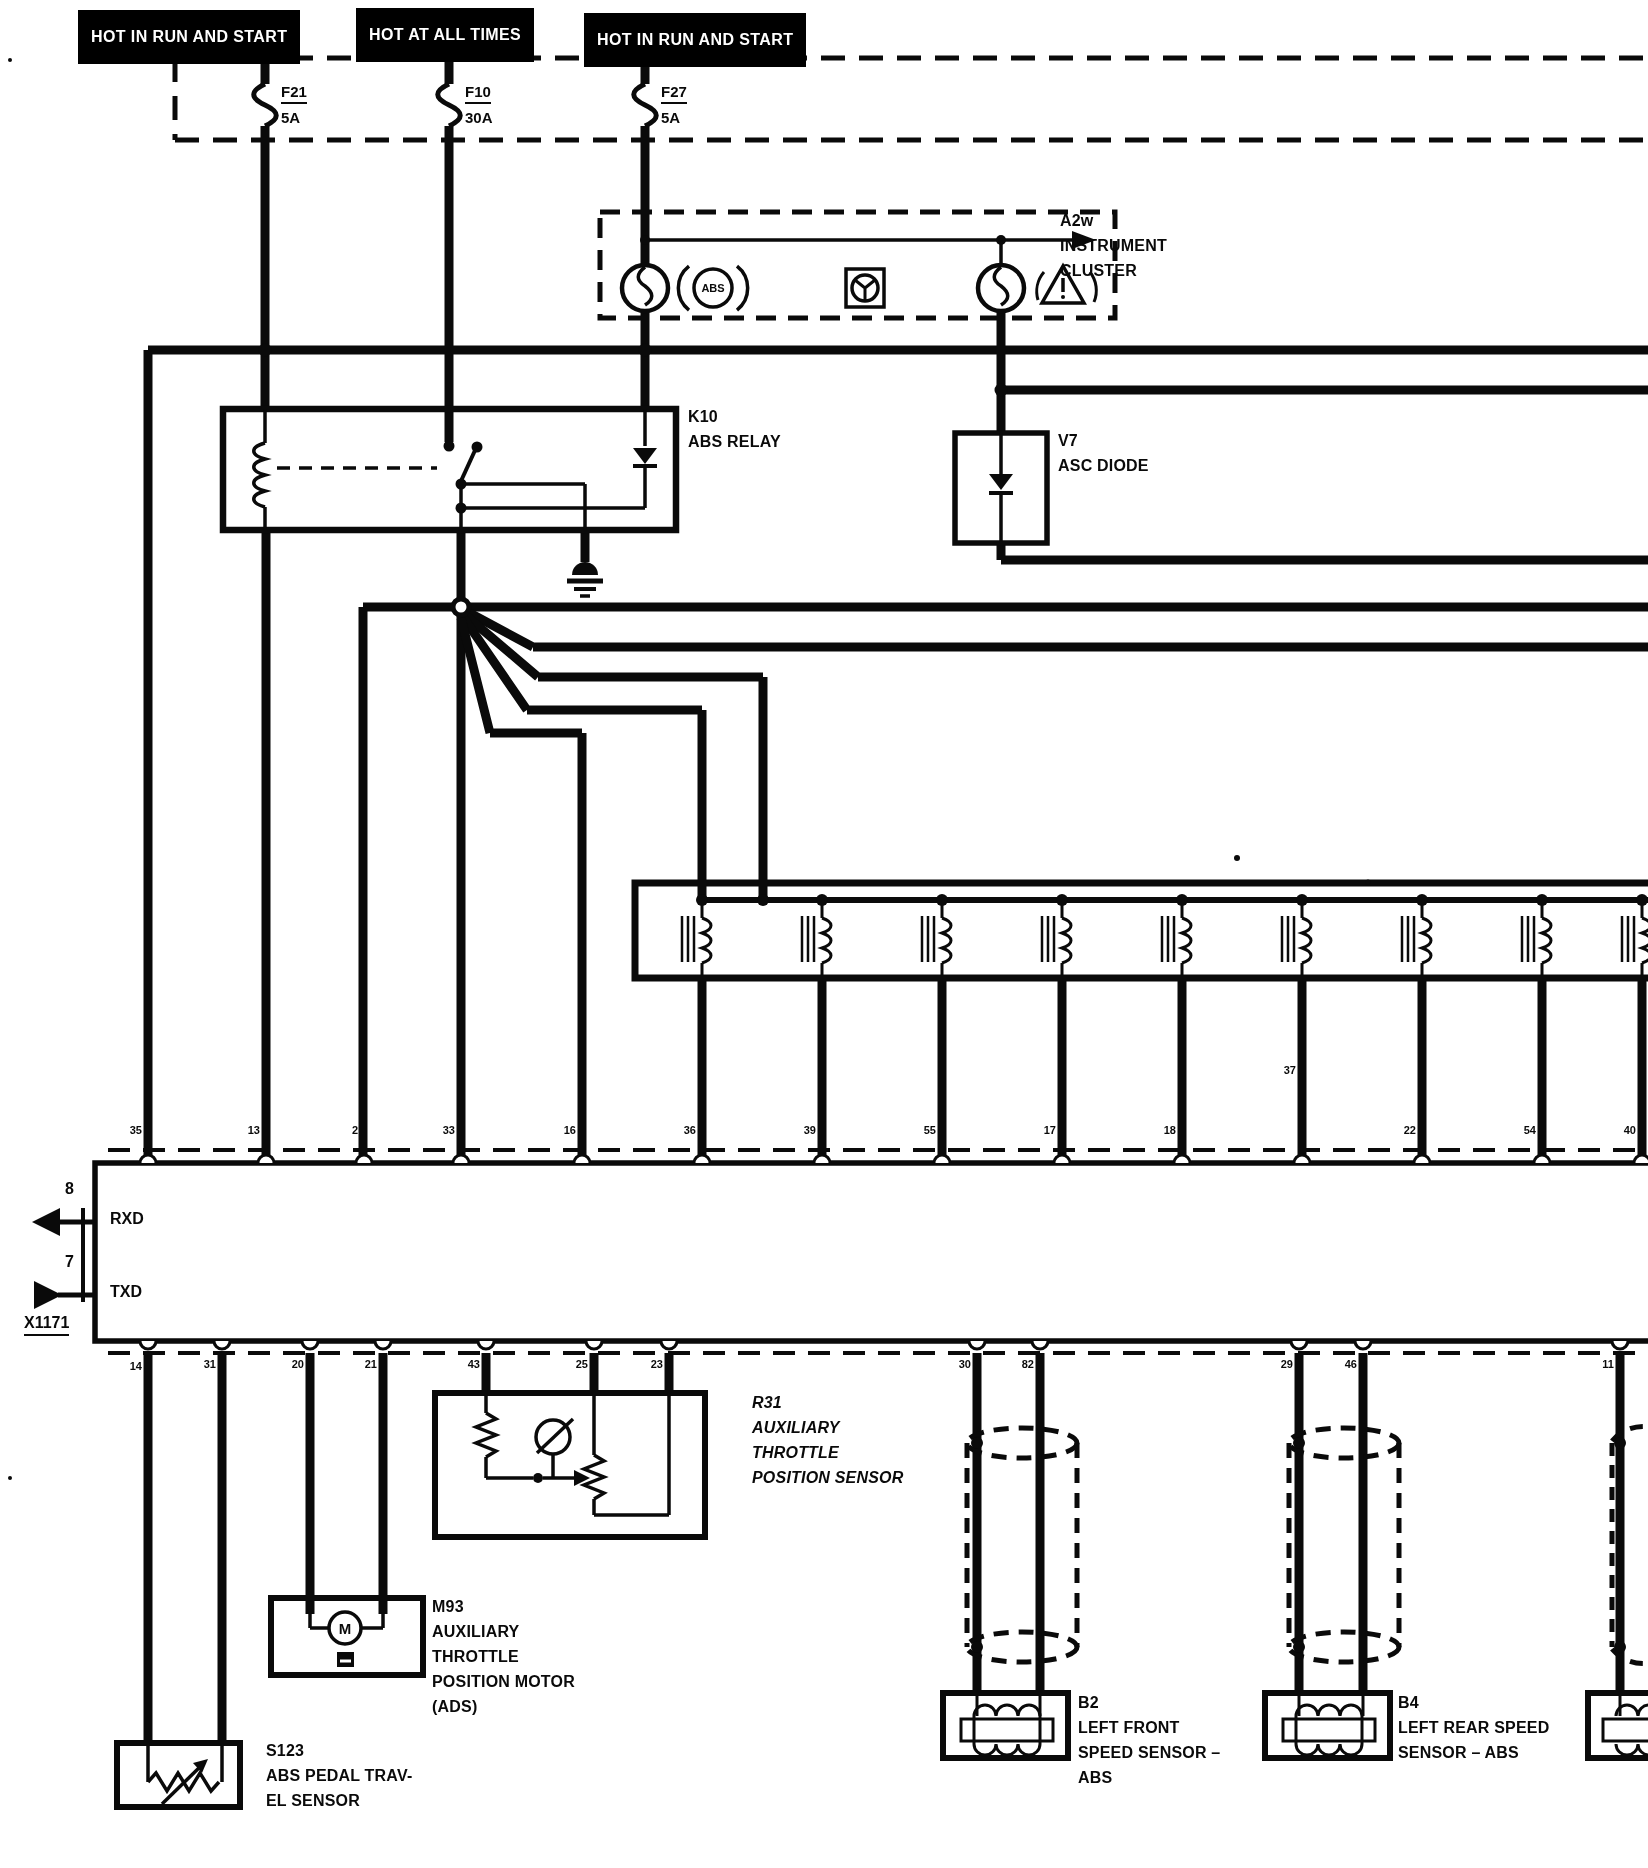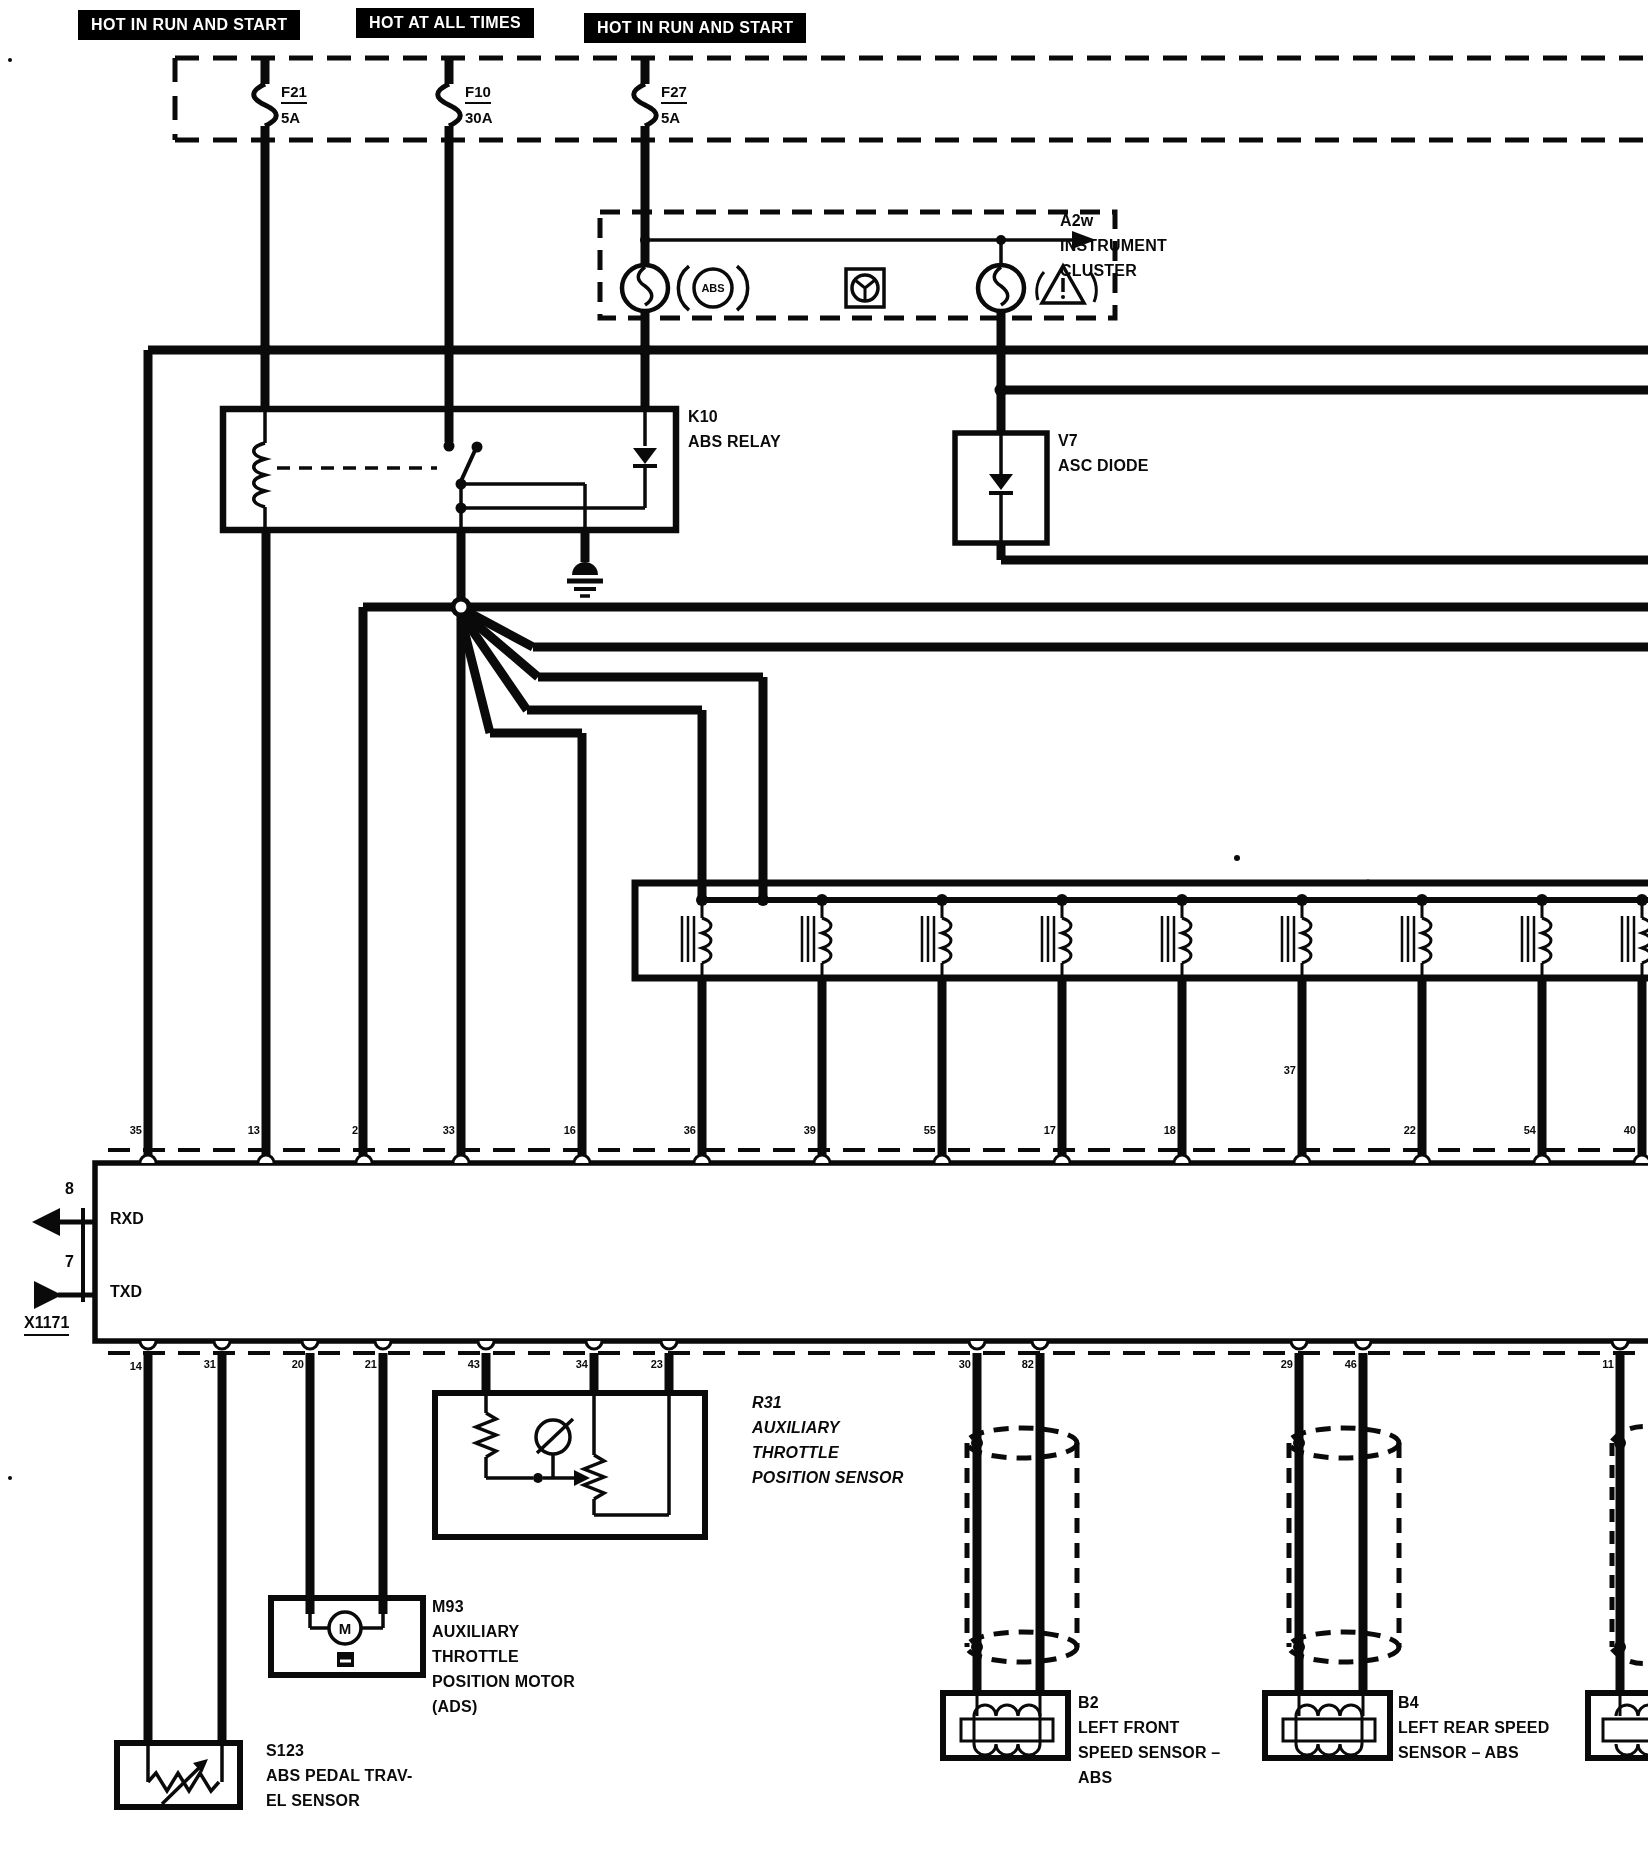--- a/index.html
+++ b/index.html
@@ -1,20 +1,20 @@
 <!DOCTYPE html>
 <html><head>
 <meta charset="utf-8">
 <style>
   html,body{margin:0;padding:0;background:#fff;}
   #stage{position:relative;width:1648px;height:1868px;background:#fff;overflow:hidden;
          font-family:"Liberation Sans",sans-serif;color:#0a0a0a;}
   svg{position:absolute;left:0;top:0;}
   .banner{position:absolute;background:#000;color:#fff;font-weight:bold;font-size:16px;
-          padding:6px 13px;letter-spacing:.4px;white-space:nowrap;}
+          padding:18px 13px;letter-spacing:.4px;white-space:nowrap;}
   .pin{position:absolute;width:46px;text-align:right;font-size:11px;font-weight:bold;}
   .lblock{position:absolute;font-size:16px;font-weight:bold;line-height:25px;
           white-space:nowrap;letter-spacing:.2px;}
   .flabel{position:absolute;font-size:15px;font-weight:bold;line-height:1;}
   .fid{display:inline-block;border-bottom:2.5px solid #0a0a0a;padding-bottom:3px;}
   .frate{display:block;margin-top:6px;}
   .sig{position:absolute;font-size:16px;font-weight:bold;}
   .pnum{position:absolute;width:22px;text-align:right;font-size:16px;font-weight:bold;}
   .xconn{position:absolute;font-size:16px;font-weight:bold;border-bottom:2.5px solid #0a0a0a;padding-bottom:2px;}
   .badge{position:absolute;font-size:11px;font-weight:bold;transform:translate(-50%,-50%);}
@@ -372,21 +372,21 @@
     <span class="pin" style="left: 1130px; top: 1124px;">18</span>
     <span class="pin" style="left: 1250px; top: 1064px;">37</span>
     <span class="pin" style="left: 1370px; top: 1124px;">22</span>
     <span class="pin" style="left: 1490px; top: 1124px;">54</span>
     <span class="pin" style="left: 1590px; top: 1124px;">40</span>
     <span class="pin" style="left: 96px; top: 1360px;">14</span>
     <span class="pin" style="left: 170px; top: 1358px;">31</span>
     <span class="pin" style="left: 258px; top: 1358px;">20</span>
     <span class="pin" style="left: 331px; top: 1358px;">21</span>
     <span class="pin" style="left: 434px; top: 1358px;">43</span>
-    <span class="pin" style="left: 542px; top: 1358px;">34</span>
+    <span class="pin" style="left: 542px; top: 1358px;">25</span>
     <span class="pin" style="left: 617px; top: 1358px;">23</span>
     <span class="pin" style="left: 925px; top: 1358px;">30</span>
     <span class="pin" style="left: 988px; top: 1358px;">82</span>
     <span class="pin" style="left: 1247px; top: 1358px;">29</span>
     <span class="pin" style="left: 1311px; top: 1358px;">46</span>
     <span class="pin" style="left: 1568px; top: 1358px;">11</span>
     <div class="lblock" style="left: 1060px; top: 208px;">
       <div>A2w</div>
       <div>INSTRUMENT</div>
       <div>CLUSTER</div>

